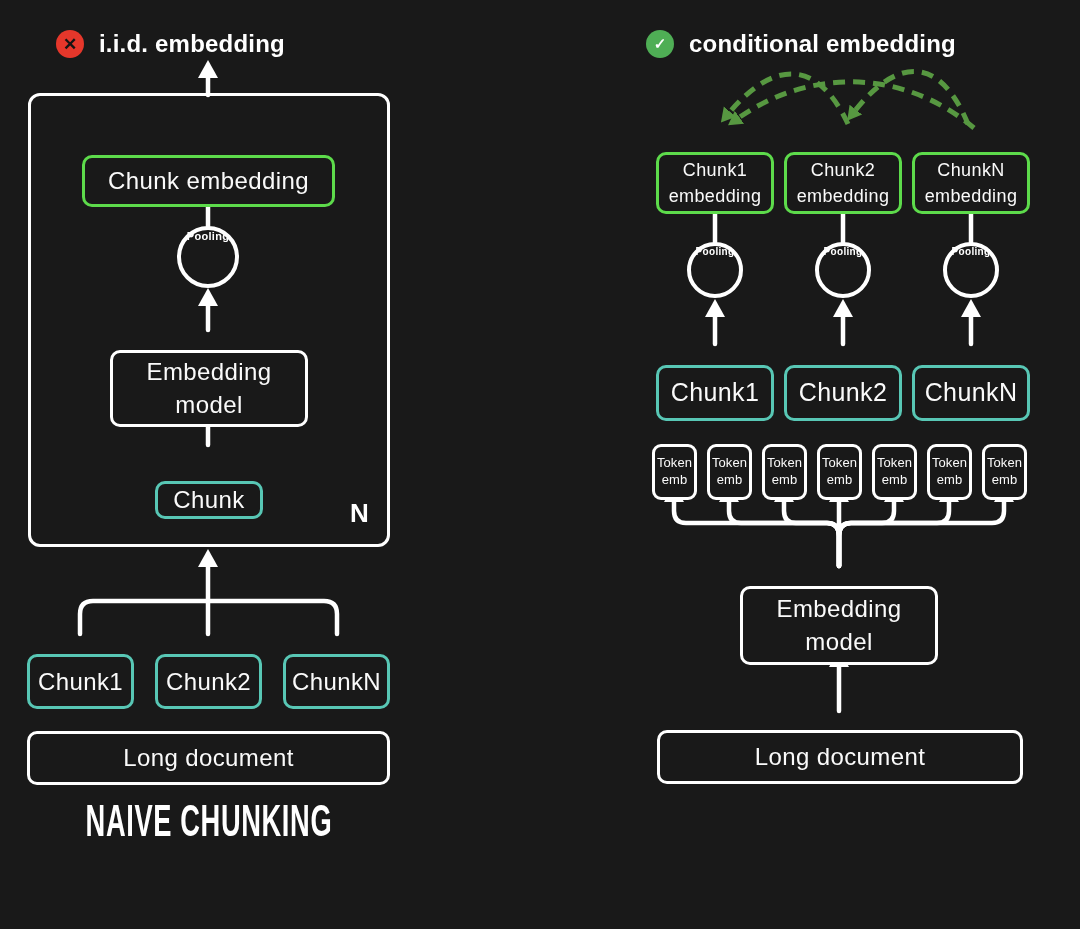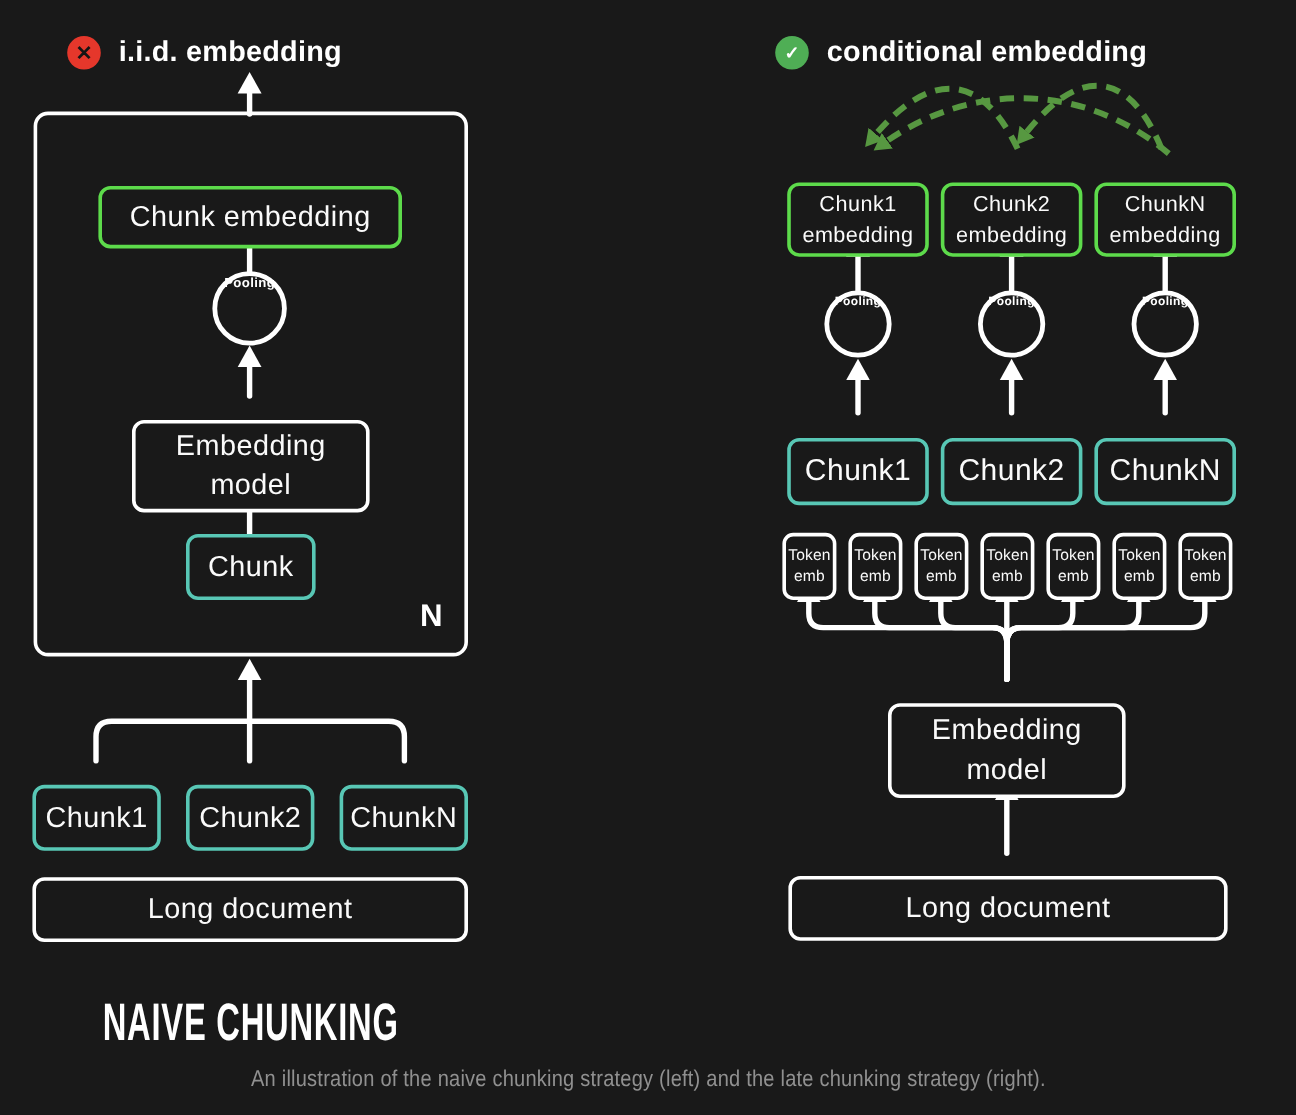--- a/index.html
+++ b/index.html
@@ -111,39 +111,39 @@
 
   <div class="circle pool-lg" style="left:177px; top:226px; width:62px; height:62px;">
     <span>Pooling</span>
   </div>
 
   <div class="box two-line" style="left:110px; top:330px; width:198px; height:77px;">
     <span>Embedding</span>
     <span>model</span>
   </div>
 
-  <div class="box teal-border" style="left:155px; top:425px; width:108px; height:55px;">
+  <div class="box teal-border" style="left:155px; top:461px; width:108px; height:38px;">
     <span>Chunk</span>
   </div>
 
   <div class="box teal-border" style="left:27px; top:634px; width:107px; height:55px;">
     <span>Chunk1</span>
   </div>
   <div class="box teal-border" style="left:155px; top:634px; width:107px; height:55px;">
     <span>Chunk2</span>
   </div>
   <div class="box teal-border" style="left:283px; top:634px; width:107px; height:55px;">
     <span>ChunkN</span>
   </div>
 
   <div class="box" style="left:27px; top:711px; width:363px; height:54px;">
     <span>Long document</span>
   </div>
 
-  <div class="big-title" style="left:0px; top:828px; width:417px;">
+  <div class="big-title" style="left:0px; top:796px; width:417px;">
     <span>NAIVE CHUNKING</span>
   </div>
 
   <div class="hdr" style="left:646px; top:30px;">
     <div class="badge ok">✓</div>
     <div class="lbl">conditional embedding</div>
   </div>
 
   <div class="box green-border emb-box" style="left:656px; top:132px; width:118px; height:62px;">
     <span>Chunk1</span>
@@ -210,17 +210,14 @@
   <div class="box two-line" style="left:740px; top:566px; width:198px; height:79px;">
     <span>Embedding</span>
     <span>model</span>
   </div>
 
   <div class="box" style="left:657px; top:710px; width:366px; height:54px;">
     <span>Long document</span>
   </div>
 
 
-  <div class="caption" style="top:889px;">
-    <span>An illustration of the naive chunking strategy (left) and the late chunking strategy (right).</span>
-  </div>
 
 </div>
 
 </body></html>

